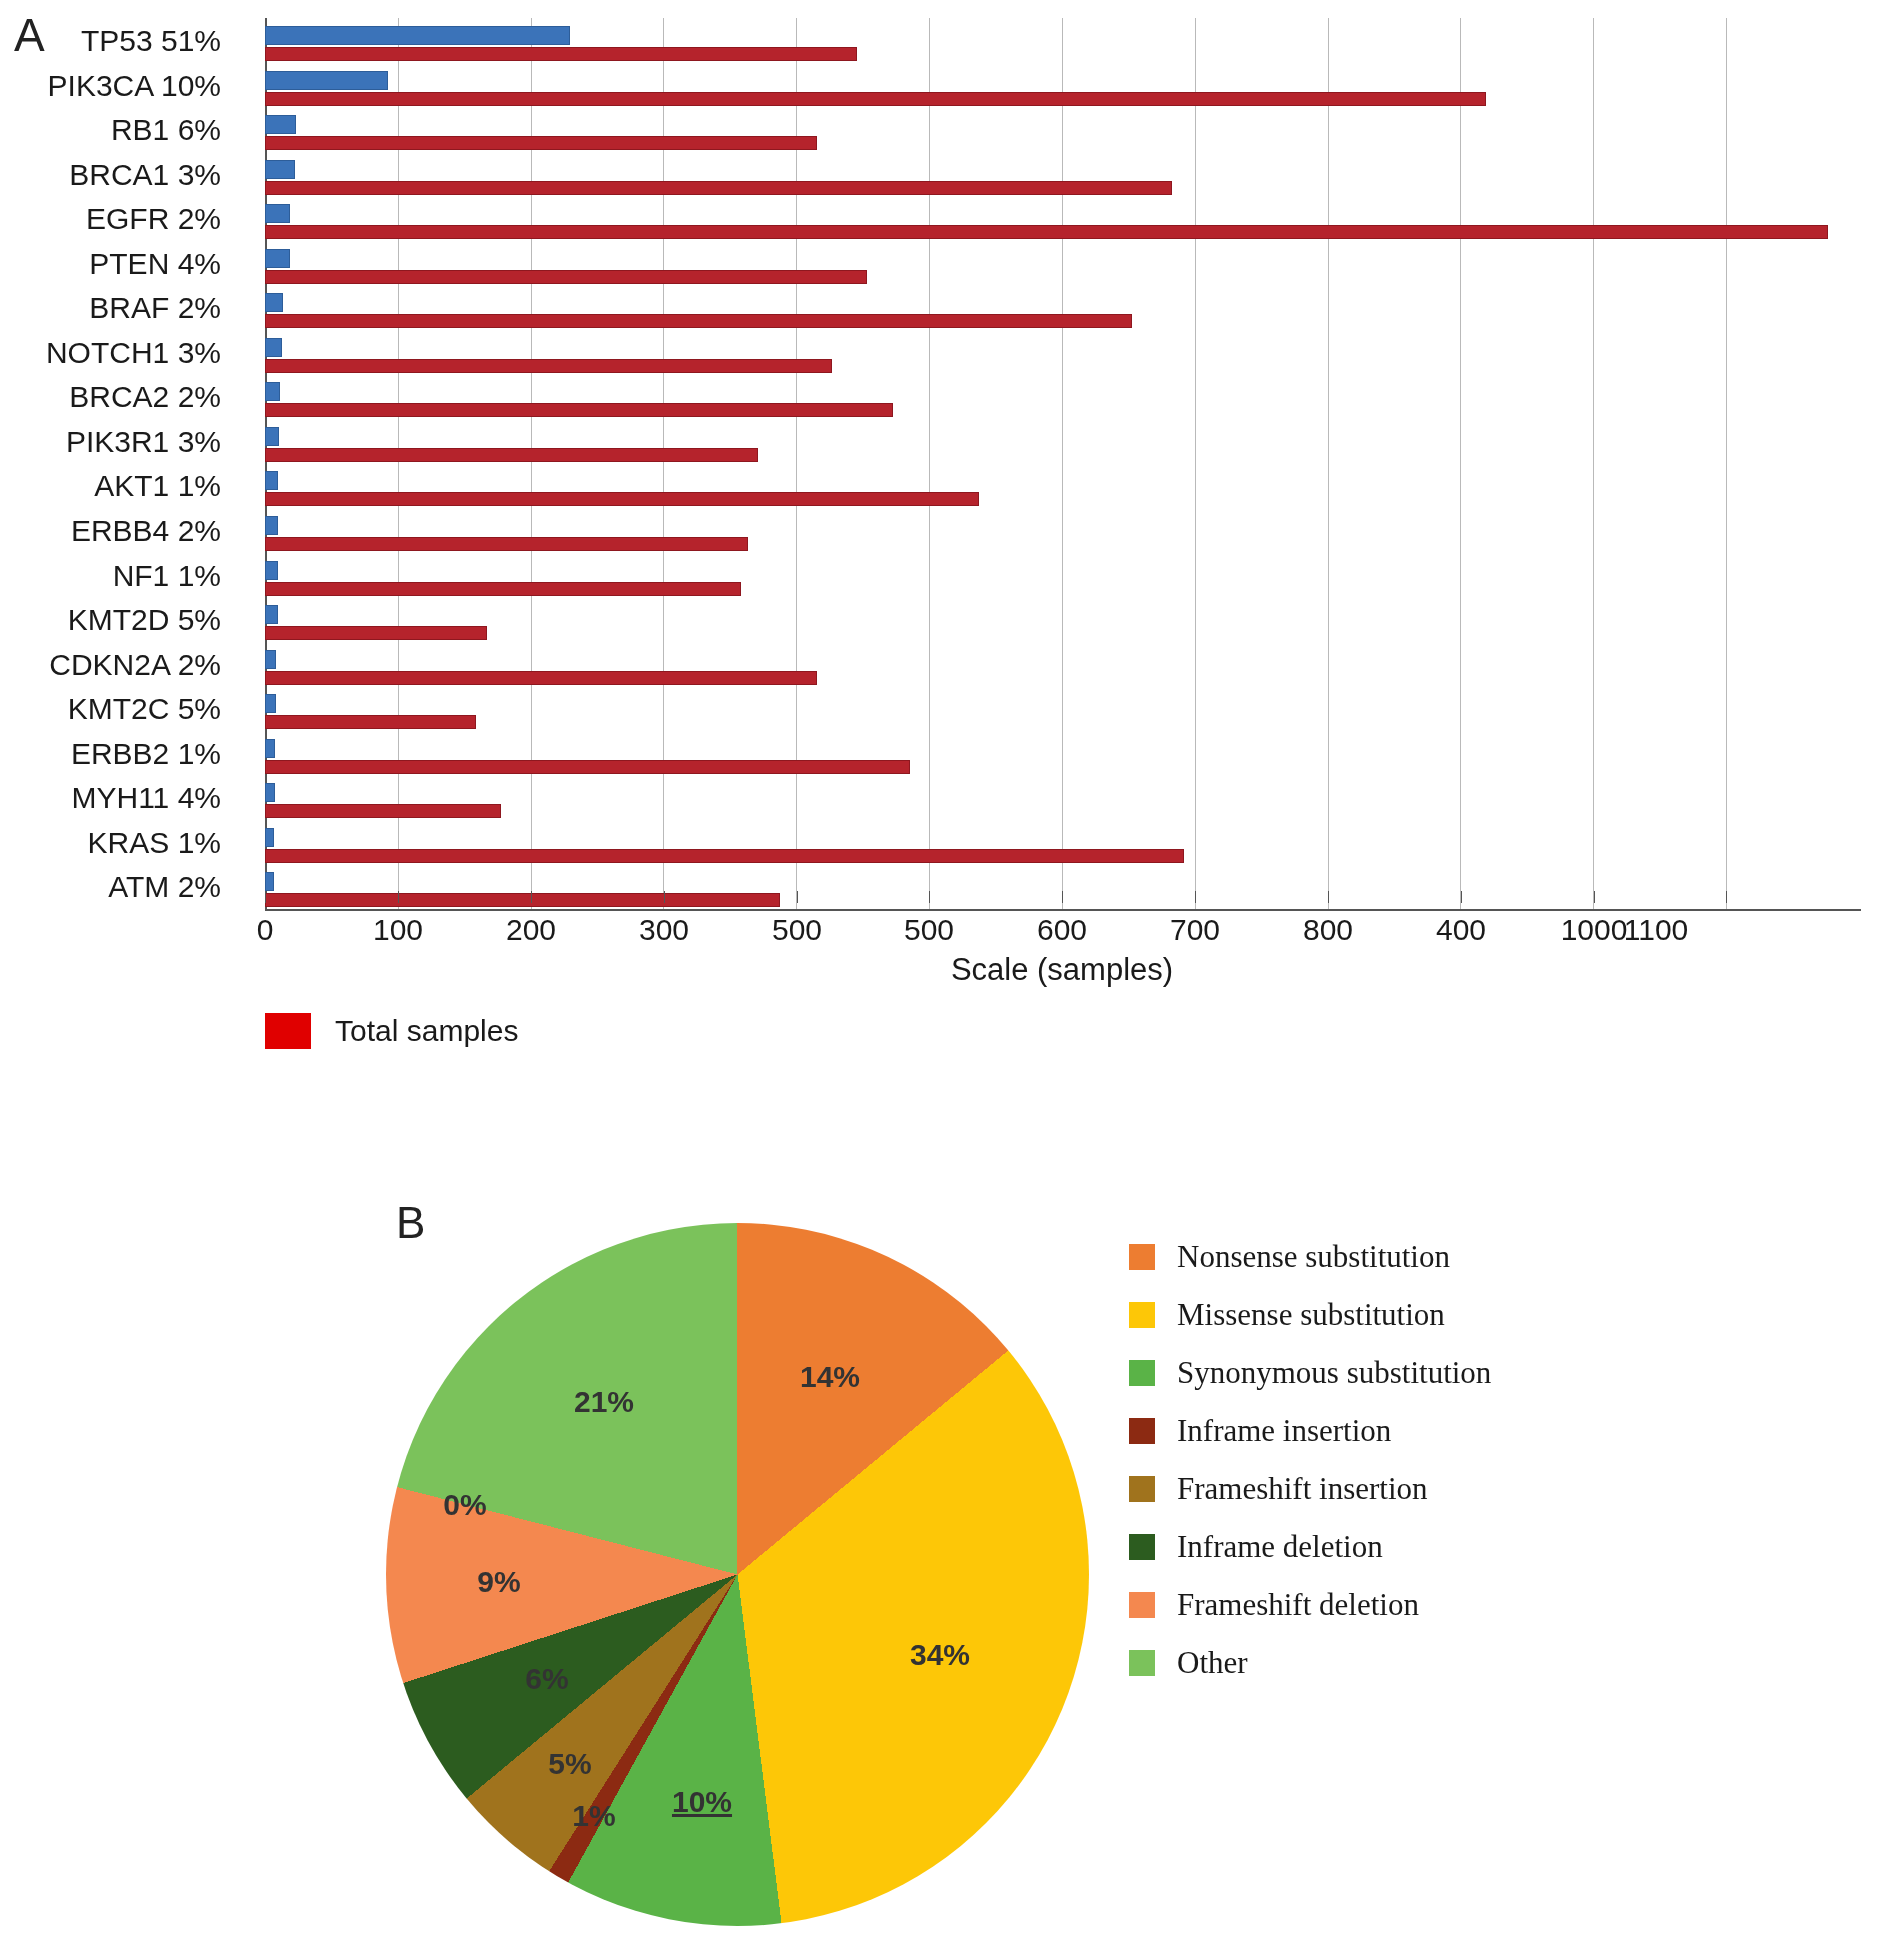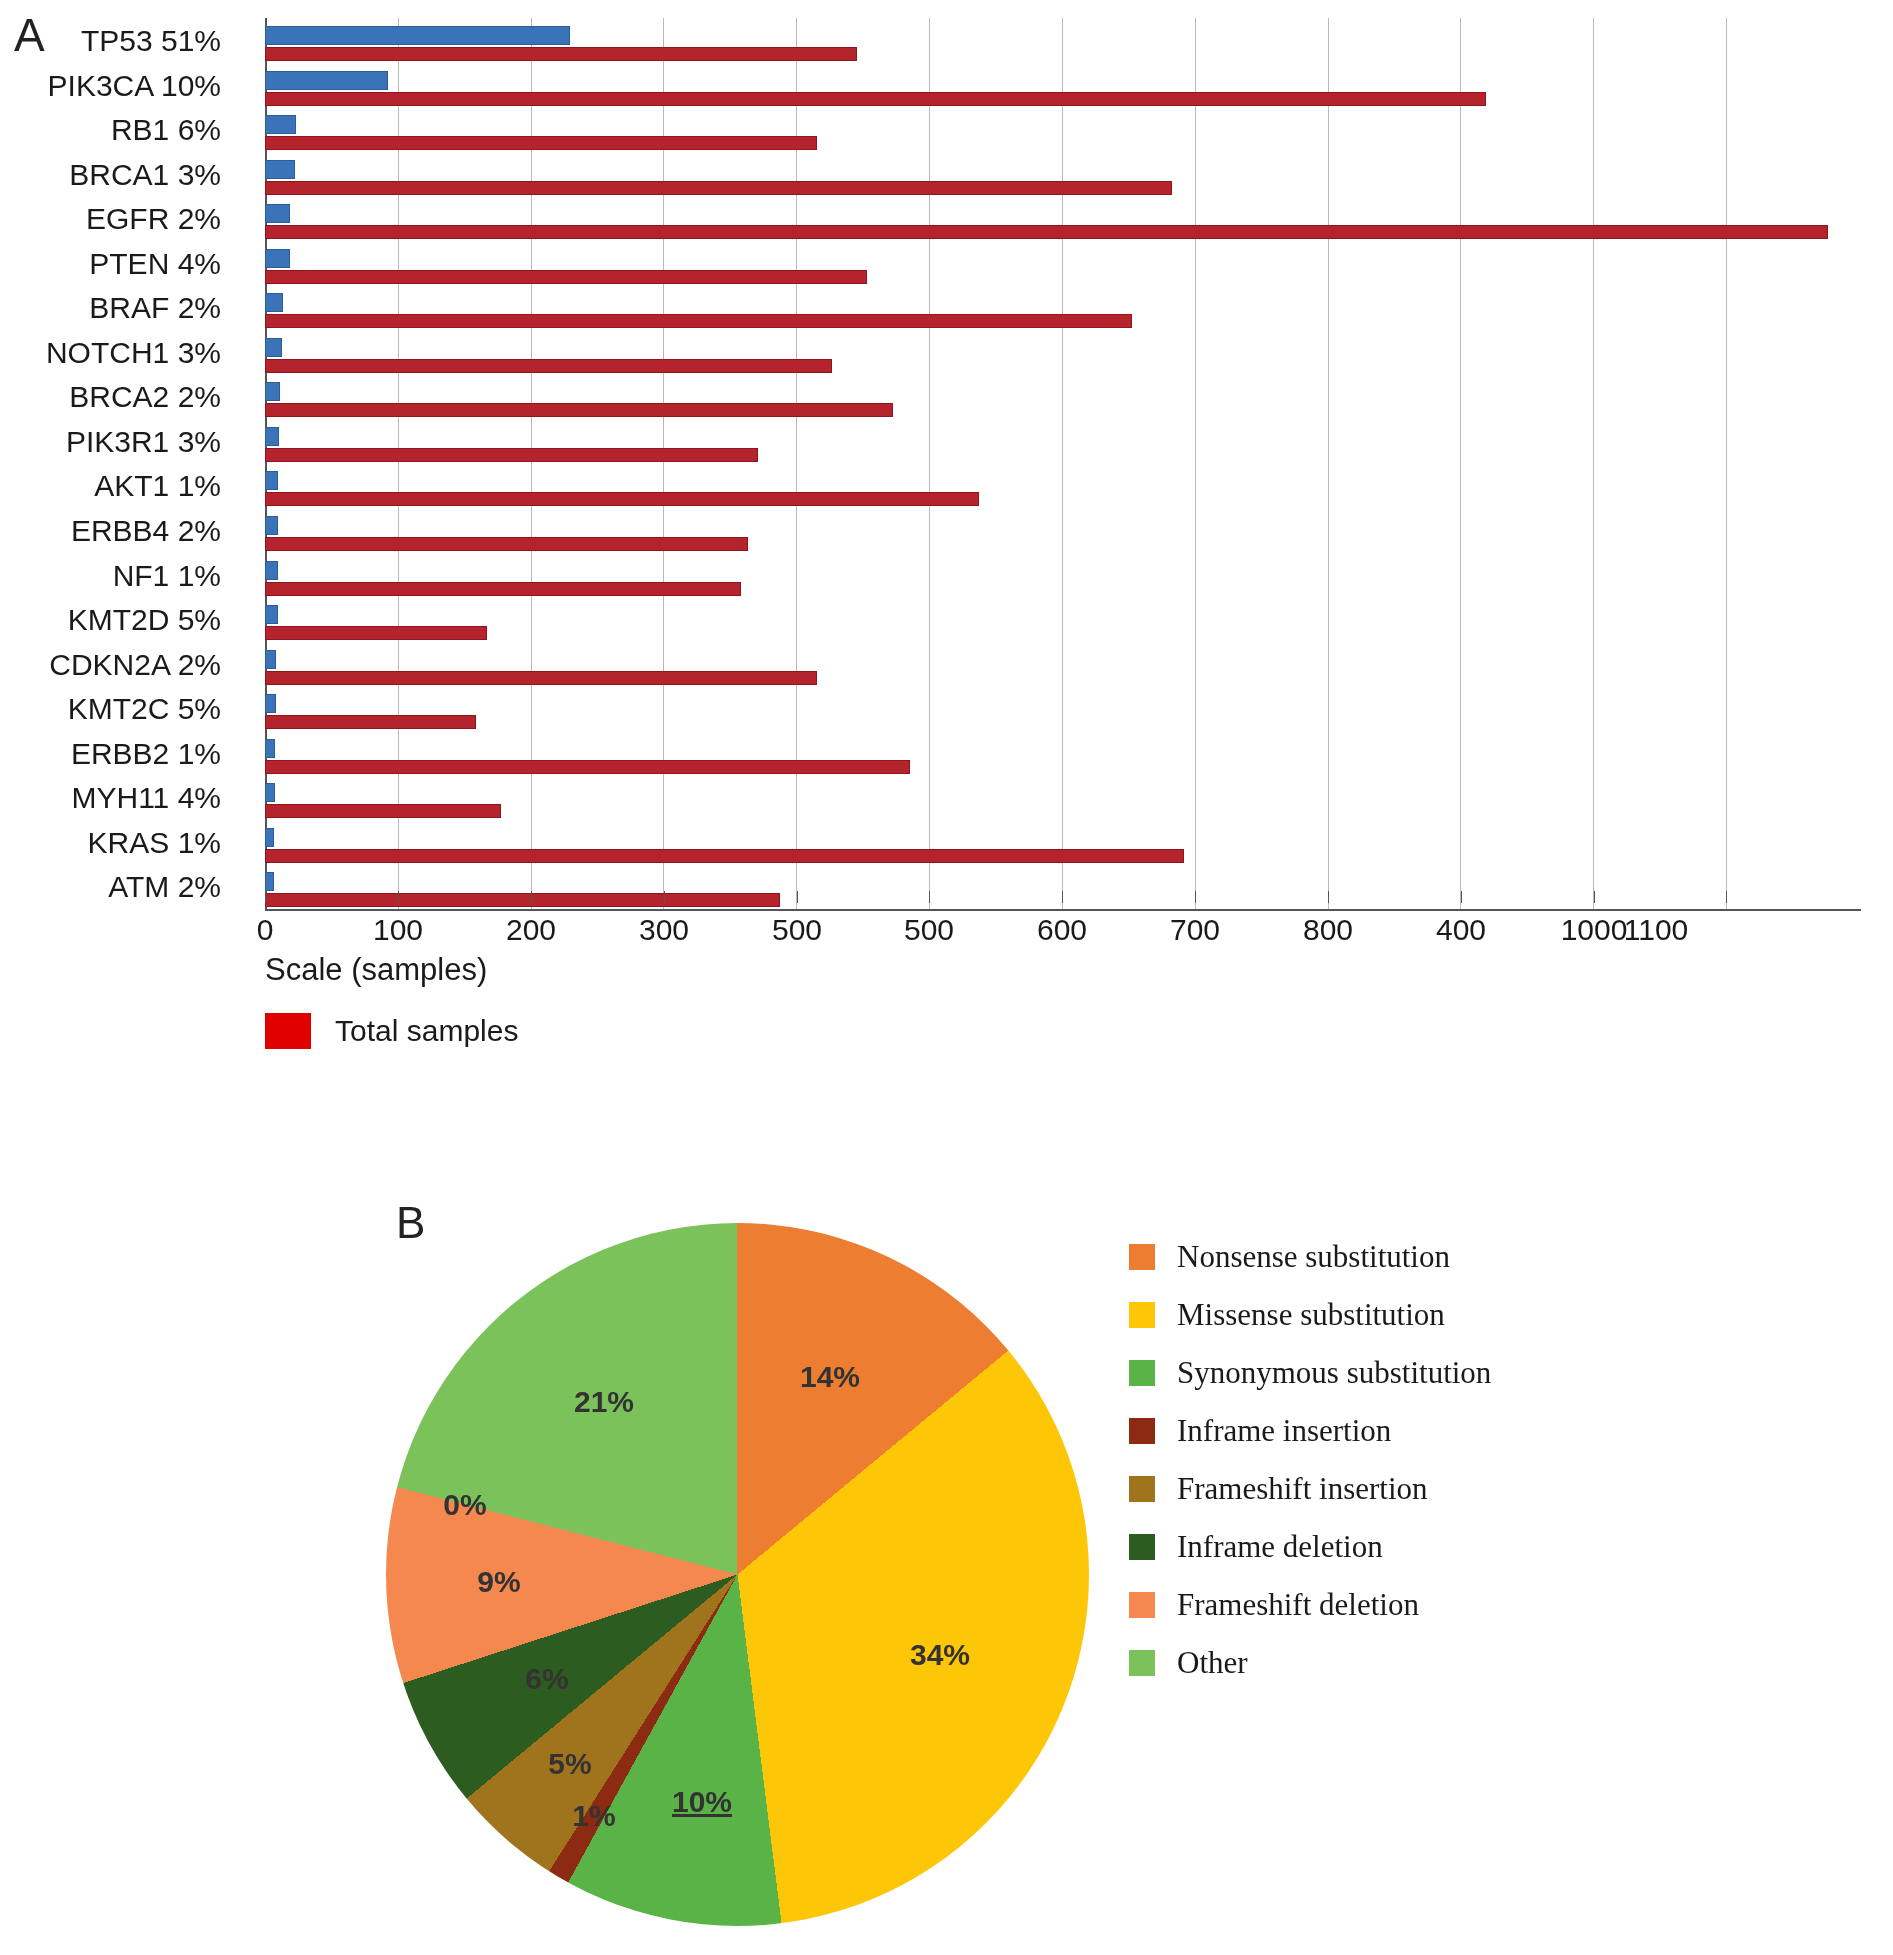--- a/index.html
+++ b/index.html
@@ -108,20 +108,21 @@
     top: 909px;
     width: 1596px;
     height: 2px;
     background: #555;
   }
   #x-axis-title {
     position: absolute;
     left: 265px;
     top: 952px;
     width: 1594px;
+    text-align: center;
     font-size: 31px;
     color: #1a1a1a;
   }
 
   
   #legend-a {
     position: absolute;
     left: 265px;
     top: 1000px;
   }

